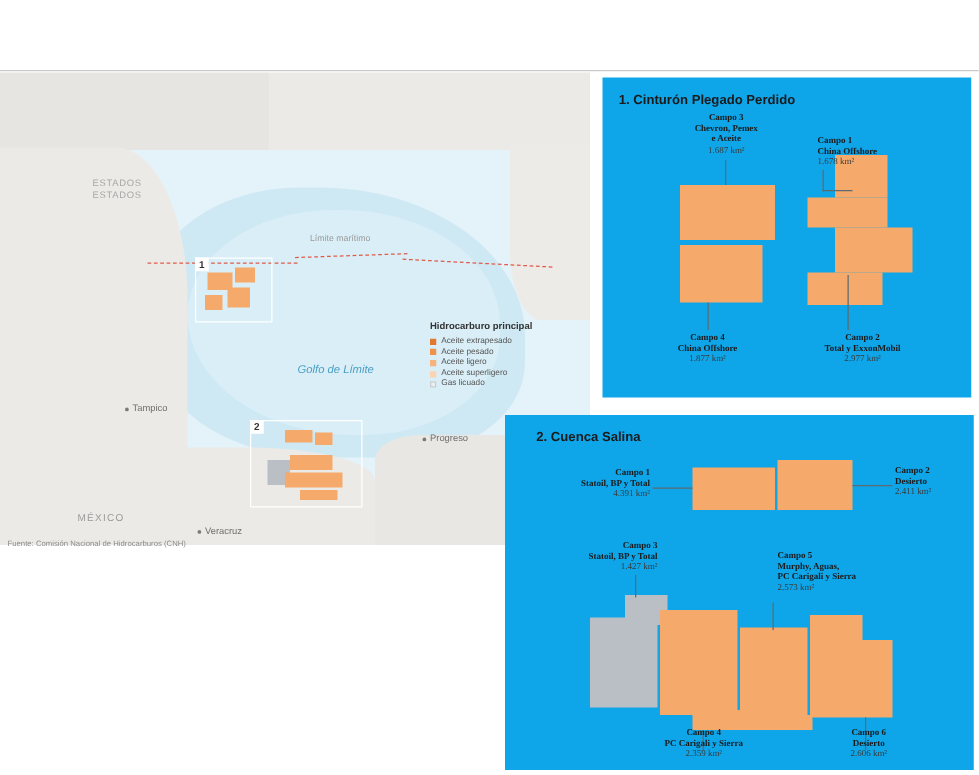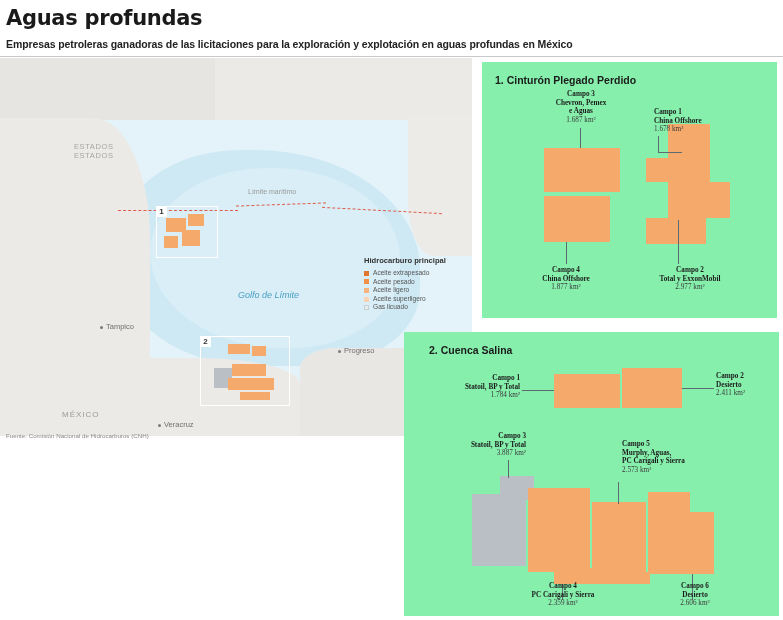--- a/index.html
+++ b/index.html
@@ -81,34 +81,34 @@
   .zoom-num {
     position:absolute; background:#ffffff; color:#333;
     font-size:8px; font-weight:bold; width:11px; height:11px;
     line-height:11px; text-align:center;
   }
 
   .blob { position:absolute; background:#f5a96a; }
   .blob-grey { position:absolute; background:#b9bfc4; }
 
   
-  .legend { position:absolute; left:364px; top:198px; }
+  .legend { position:absolute; left:344px; top:198px; }
   .legend-title { font-size:7.6px; font-weight:bold; color:#333; margin-bottom:4px; }
   .legend-row { font-size:6.6px; color:#555; line-height:8.6px; display:flex; align-items:center; }
   .legend-sw { width:5px; height:5px; margin-right:4px; display:inline-block; }
 
   .source {
     position:absolute; left:6px; top:432px;
     font-size:6.2px; color:#8a8a8a;
   }
 
   
   .panel {
     position:absolute;
-    background:#86efac;
+    background:#0ea5e9;
   }
   #panel1 { left:482px; top:62px; width:295px; height:256px; }
   #panel2 { left:404px; top:332px; width:375px; height:284px; }
 
   .panel-title {
     position:absolute; font-size:10.5px; font-weight:bold; color:#1b1b1b;
   }
   #panel1 .panel-title { left:13px; top:12px; }
   #panel2 .panel-title { left:25px; top:12px; }
 
@@ -124,22 +124,20 @@
   .lbl.l { text-align:left; }
   .lbl.c { text-align:center; }
 
   .leader { position:absolute; background:#5d6b70; }
 </style>
 </head>
 <body>
 
 <div id="root">
 
-  <div class="title">Aguas profundas</div>
-  <div class="subtitle">Empresas petroleras ganadoras de las licitaciones para la exploración y explotación en aguas profundas en México</div>
   <div class="hr-top"></div>
 
   <div class="map">
 
     <div class="land-us" style="left:0;top:0;width:215px;height:108px;background:#e7e5e1;"></div>
 
     <div class="sea-shape sea-light" style="left:96px;top:62px;width:376px;height:300px;"></div>
     <div class="sea-shape sea-deep" style="left:120px;top:92px;width:300px;height:216px;border-radius:40% 55% 35% 45%;"></div>
     <div class="sea-shape" style="left:150px;top:110px;width:250px;height:180px;border-radius:48% 52% 45% 55%;"></div>
 
@@ -232,21 +230,21 @@
 
     <div class="leader" style="left:98px;top:66px;width:1px;height:20px;"></div>
     <div class="leader" style="left:176px;top:90px;width:24px;height:1px;"></div>
     <div class="leader" style="left:176px;top:74px;width:1px;height:17px;"></div>
     <div class="leader" style="left:84px;top:180px;width:1px;height:22px;"></div>
     <div class="leader" style="left:196px;top:158px;width:1px;height:44px;"></div>
 
     <div class="lbl c" style="left:34px;top:28px;width:130px;">
       <b>Campo 3</b><br>
       <b>Chevron, Pemex</b><br>
-      <b>e Aguas</b><br>
+      <b>e Aceite</b><br>
       <span class="km">1.687 km²</span>
     </div>
 
     <div class="lbl l" style="left:172px;top:46px;width:120px;">
       <b>Campo 1</b><br>
       <b>China Offshore</b><br>
       <span class="km">1.678 km²</span>
     </div>
 
     <div class="lbl c" style="left:18px;top:204px;width:132px;">
@@ -267,21 +265,21 @@
 
     <div class="field" style="left:150px;top:42px;width:66px;height:34px;"></div>
     <div class="field" style="left:218px;top:36px;width:60px;height:40px;"></div>
 
     <div class="leader" style="left:118px;top:58px;width:32px;height:1px;"></div>
     <div class="leader" style="left:278px;top:56px;width:32px;height:1px;"></div>
 
     <div class="lbl r" style="left:6px;top:42px;width:110px;">
       <b>Campo 1</b><br>
       <b>Statoil, BP y Total</b><br>
-      <span class="km">1.784 km²</span>
+      <span class="km">4.391 km²</span>
     </div>
     <div class="lbl l" style="left:312px;top:40px;width:62px;">
       <b>Campo 2</b><br>
       <b>Desierto</b><br>
       <span class="km">2.411 km²</span>
     </div>
 
     <div class="field-grey" style="left:68px;top:162px;width:54px;height:72px;"></div>
     <div class="field-grey" style="left:96px;top:144px;width:34px;height:24px;"></div>
 
@@ -293,21 +291,21 @@
     <div class="field" style="left:244px;top:160px;width:42px;height:22px;"></div>
 
     <div class="leader" style="left:104px;top:128px;width:1px;height:18px;"></div>
     <div class="leader" style="left:214px;top:150px;width:1px;height:22px;"></div>
     <div class="leader" style="left:158px;top:252px;width:1px;height:16px;"></div>
     <div class="leader" style="left:288px;top:242px;width:1px;height:26px;"></div>
 
     <div class="lbl r" style="left:4px;top:100px;width:118px;">
       <b>Campo 3</b><br>
       <b>Statoil, BP y Total</b><br>
-      <span class="km">3.887 km²</span>
+      <span class="km">1.427 km²</span>
     </div>
 
     <div class="lbl l" style="left:218px;top:108px;width:112px;">
       <b>Campo 5</b><br>
       <b>Murphy, Aguas,</b><br>
       <b>PC Carigali y Sierra</b><br>
       <span class="km">2.573 km²</span>
     </div>
 
     <div class="lbl c" style="left:86px;top:250px;width:146px;">

